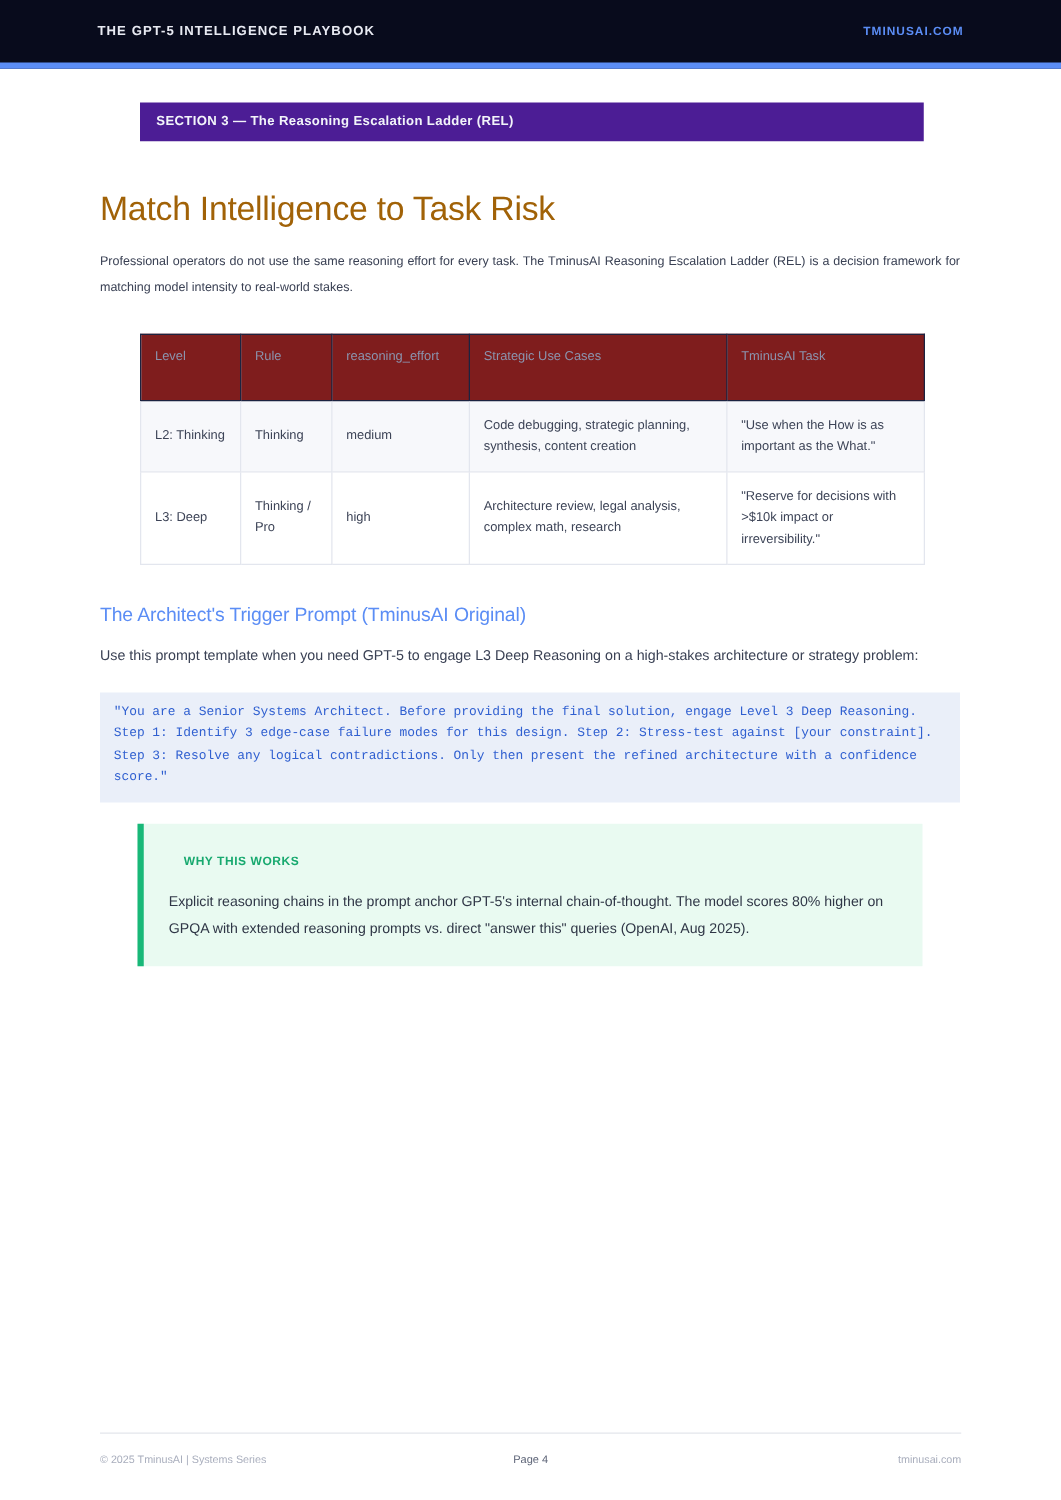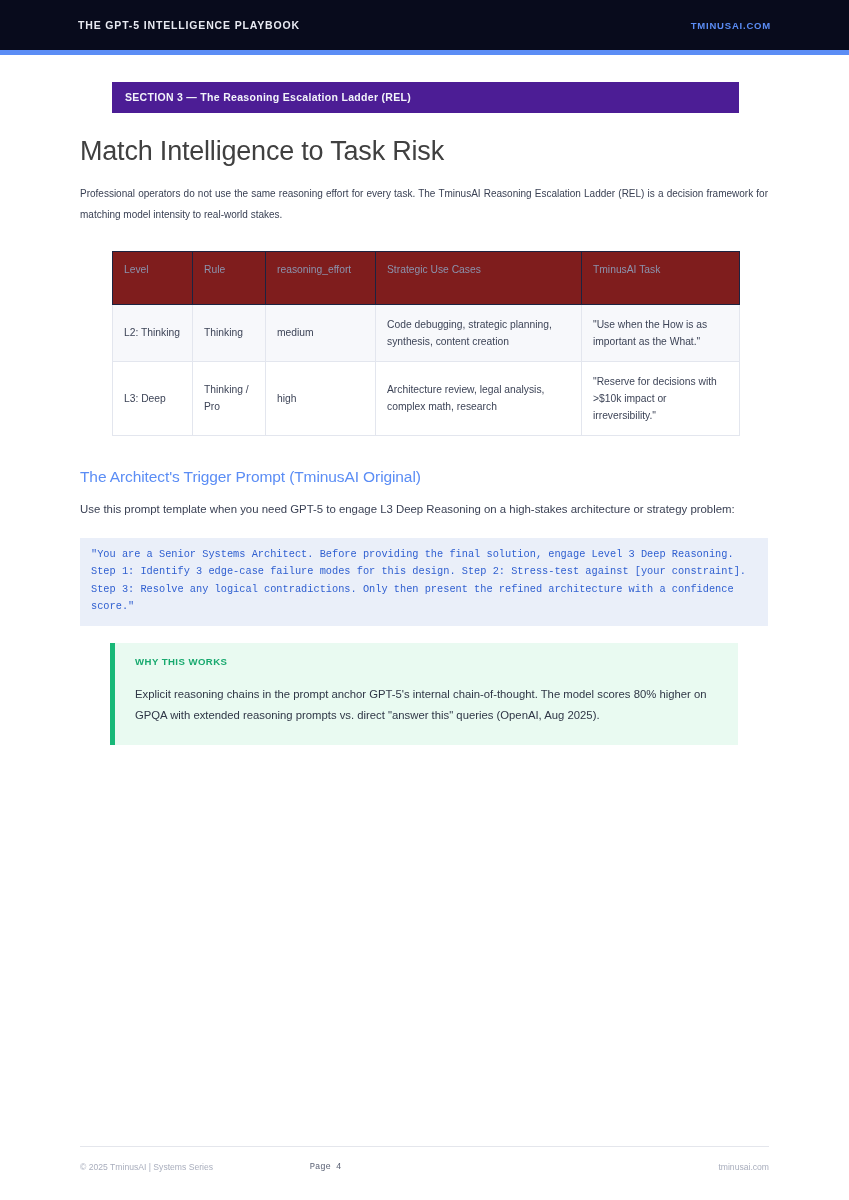--- a/index.html
+++ b/index.html
@@ -61,22 +61,22 @@
     color: #f2f4fa;
     font-size: 10.5px;
     font-weight: 700;
     letter-spacing: 0.3px;
     padding: 9px 0 10px 13px;
   }
 
   h1.doc-title {
     font-size: 27px;
     font-weight: 400;
-    color: #404040;
-    margin: 24px 0 0 0;
+    color: #a16207;
+    margin: 40px 0 0 0;
     letter-spacing: -0.2px;
     line-height: 1.1;
   }
 
   p.lead {
     font-size: 10px;
     line-height: 21px;
     color: #3a4154;
     margin: 16px 0 0 0;
     text-align: justify;
@@ -160,21 +160,21 @@
     background: #e9faf1;
     border-left: 5px solid #18b878;
     padding: 13px 20px 19px 20px;
   }
   .callout-label {
     font-size: 9.6px;
     font-weight: 700;
     letter-spacing: 0.45px;
     color: #18a96f;
     text-transform: uppercase;
-    margin: 0;
+    margin: 12px;
   }
   .callout-text {
     font-size: 11.3px;
     line-height: 21px;
     color: #2f3646;
     margin: 17px 0 0 0;
   }
 
   
   .page-footer {
@@ -188,21 +188,21 @@
     margin-bottom: 15px;
   }
   .footer-row {
     display: flex;
     align-items: center;
     justify-content: space-between;
     font-size: 8.6px;
     color: #a9aebd;
   }
   .footer-left  { flex: 1; text-align: left; }
-  .footer-center{ flex: 1; color: #5d6477; font-size: 8.8px; font-family: Liberation Mono, monospace; }
+  .footer-center{ flex: 1; text-align: center; color: #5d6477; font-size: 8.8px; }
   .footer-right { flex: 1; text-align: right; }
 </style>
 </head>
 <body>
 
 <div class="page-header">
   <div class="header-title">THE GPT-5 INTELLIGENCE PLAYBOOK</div>
   <div class="header-site">TMINUSAI.COM</div>
 </div>
 

